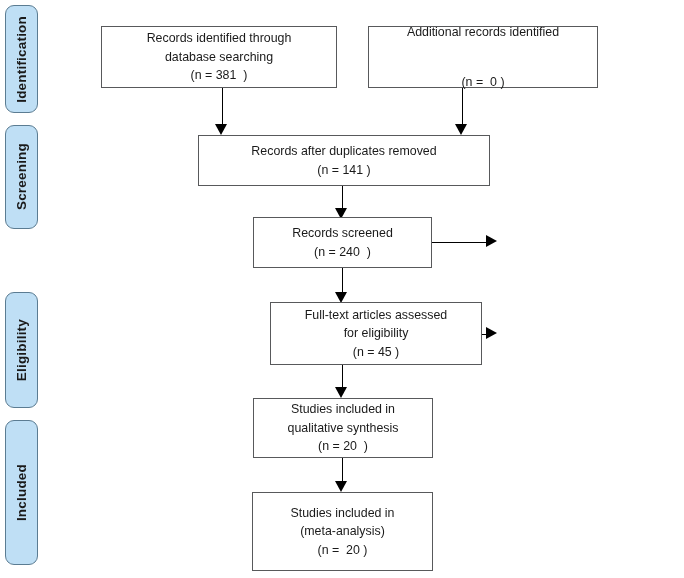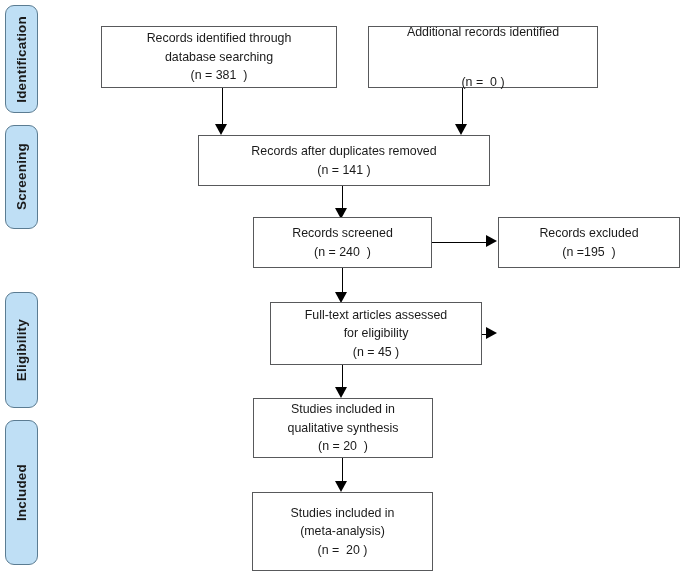--- a/index.html
+++ b/index.html
@@ -144,24 +144,20 @@
   <div class="flow-box" style="left:198px; top:135px; width:292px; height:51px;">
     <div class="line">Records after duplicates removed</div>
     <div class="line">(n = 141 )</div>
   </div>
 
   <div class="flow-box" style="left:253px; top:217px; width:179px; height:51px;">
     <div class="line">Records screened</div>
     <div class="line">(n = 240  )</div>
   </div>
 
-  <div class="flow-box" style="left:498px; top:217px; width:182px; height:51px;">
-    <div class="line">Records excluded</div>
-    <div class="line">(n =195  )</div>
-  </div>
 
   <div class="flow-box" style="left:270px; top:302px; width:212px; height:63px;">
     <div class="line">Full-text articles assessed</div>
     <div class="line">for eligibility</div>
     <div class="line">(n = 45 )</div>
   </div>
 
 
   <div class="flow-box" style="left:253px; top:398px; width:180px; height:60px;">
     <div class="line">Studies included in</div>

